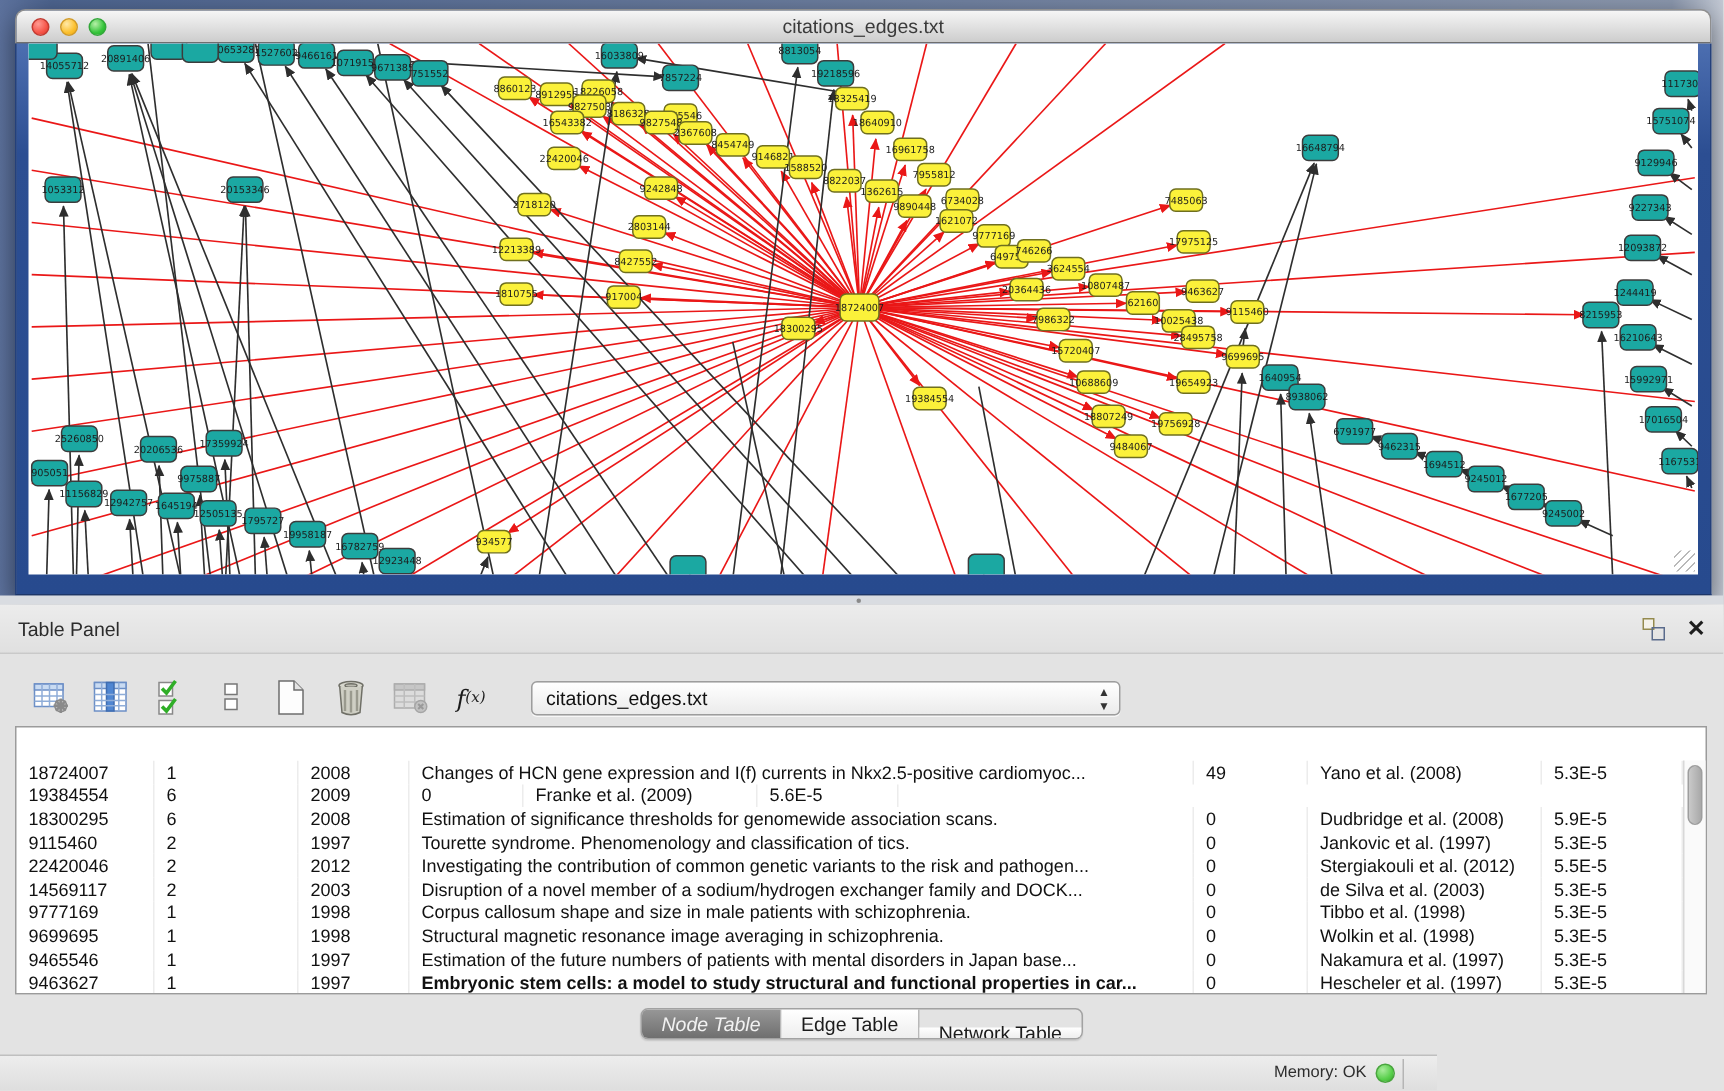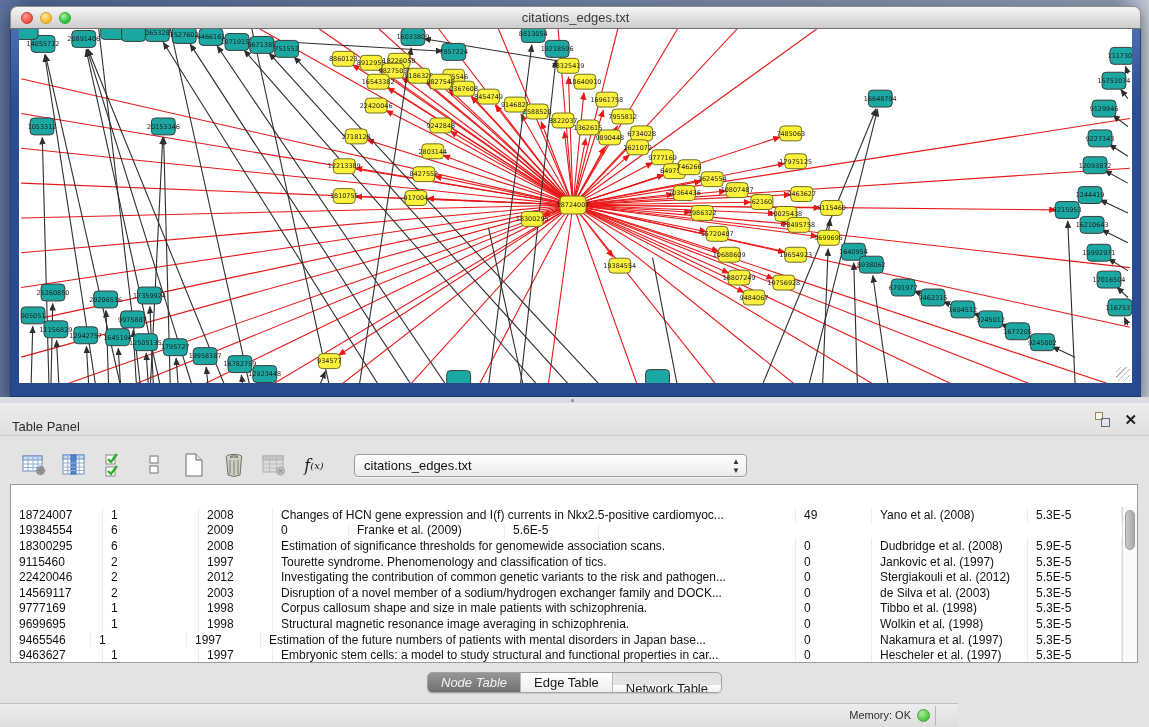--- a/index.html
+++ b/index.html
@@ -32,21 +32,21 @@
   .ny { fill:#fbf13a; stroke:#6f6f1f; stroke-width:1; }
   .nt { fill:#1ba8a2; stroke:#3c3c3c; stroke-width:1; }
   .nl { font-family:"DejaVu Sans",sans-serif; font-size:6.5px; fill:#1c1c1c; text-anchor:middle; }
   .grip { position:absolute; right:2px; bottom:2px; width:14px; height:14px;
     background:repeating-linear-gradient(135deg, transparent 0 3px, #b9b9b9 3px 4px); }
   
   .splitter { position:absolute; left:0; top:397px; width:1149px; height:6px; background:#d9dce1; }
   .splitter .dot { position:absolute; left:571px; top:2px; width:3px; height:3px; border-radius:50%; background:#8a8a8a; }
   
   .table-panel { position:absolute; left:0; top:403px; width:1149px; height:324px; background:#e3e3e3; }
-  .tp-header { height:24px; display:flex; padding:16px 12px;
+  .tp-header { height:24px; display:flex; align-items:center; padding:16px 12px;
     background:linear-gradient(#ececec,#e0e0e0); border-bottom:1px solid #c9c9c9; }
   .tp-title { font-size:13px; color:#2b2b2b; }
   .tp-header-icons { margin-left:auto; display:flex; align-items:center; gap:14px; }
   .float-ic { position:relative; width:15px; height:15px; }
   .float-ic .sq1 { position:absolute; left:0; top:0; width:8px; height:8px; border:1px solid #948a4e; background:#f4f2ea; }
   .float-ic .sq2 { position:absolute; right:0; bottom:0; width:9px; height:9px; border:1px solid #5a6b8c; background:transparent; }
   .close-x { font-size:15px; font-weight:bold; color:#1d1d1d; line-height:15px; cursor:default; }
   .toolbar { display:flex; align-items:center; margin:14px 0 0 20px; height:30px; gap:12px; }
   .tbtn { width:28px; height:28px; display:flex; align-items:center; justify-content:center; }
   .fx { font-family:"DejaVu Serif",serif; font-style:italic; font-size:16px; color:#1a1a1a; white-space:nowrap; }
@@ -626,33 +626,33 @@
         <div class="tr">
           <div class="td" style="width: 92px;">9699695</div>
           <div class="td" style="width: 96px;">1</div>
           <div class="td" style="width: 74px;">1998</div>
           <div class="td" style="width: 488px; flex: 1 1 0%;">Structural magnetic resonance image averaging in schizophrenia.</div>
           <div class="td" style="width: 76px;">0</div>
           <div class="td" style="width: 156px;">Wolkin et al. (1998)</div>
           <div class="td" style="width: 94px;">5.3E-5</div>
         </div>
         <div class="tr">
-          <div class="td" style="width: 80px;">9465546</div>
+          <div class="td" style="width: 92px;">9465546</div>
           <div class="td" style="width: 96px;">1</div>
           <div class="td" style="width: 74px;">1997</div>
           <div class="td" style="width: 488px; flex: 1 1 0%;">Estimation of the future numbers of patients with mental disorders in Japan base...</div>
           <div class="td" style="width: 76px;">0</div>
           <div class="td" style="width: 156px;">Nakamura et al. (1997)</div>
           <div class="td" style="width: 94px;">5.3E-5</div>
         </div>
         <div class="tr">
           <div class="td" style="width: 92px;">9463627</div>
           <div class="td" style="width: 96px;">1</div>
           <div class="td" style="width: 74px;">1997</div>
-          <div class="td" style="width: 488px; flex: 1 1 0%;">Embryonic stem cells: a model to study structural and functional properties in car...</div>
+          <div class="td" style="width: 488px; flex: 1 1 0%; font-weight: bold;">Embryonic stem cells: a model to study structural and functional properties in car...</div>
           <div class="td" style="width: 76px;">0</div>
           <div class="td" style="width: 156px;">Hescheler et al. (1997)</div>
           <div class="td" style="width: 94px;">5.3E-5</div>
         </div>
       </div>
     <div class="vscroll">
       <div class="vthumb"></div>
     </div>
   </div>
 

